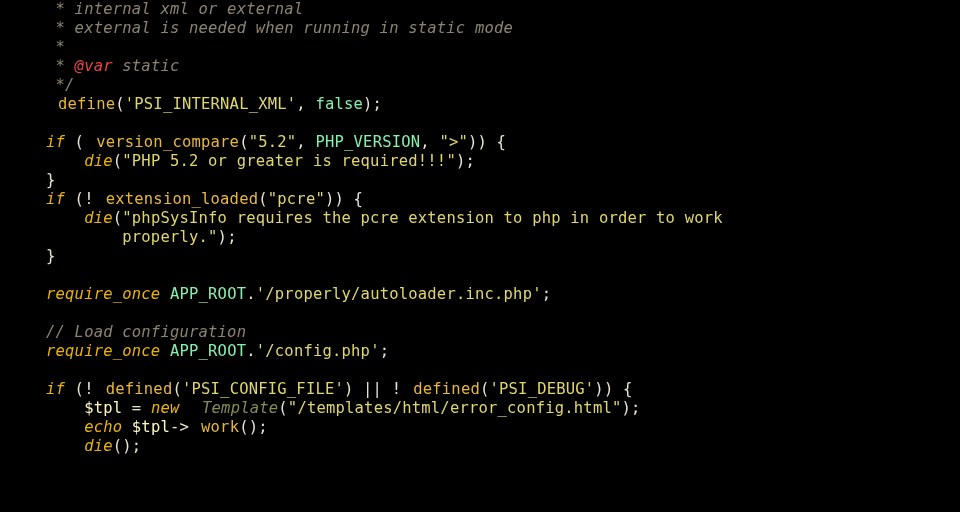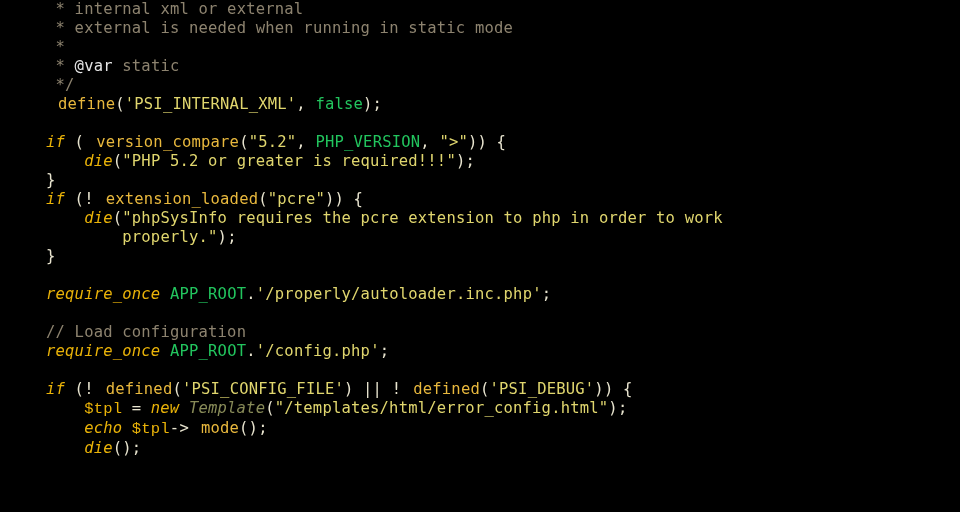--- a/index.html
+++ b/index.html
@@ -18,29 +18,29 @@
     margin: 0;
     padding: 0;
     font-family: inherit;
     white-space: pre;
   }
   .code {
     padding-left: 46px;
     padding-top: 0px;
     letter-spacing: 0.2px;
   }
-  .comment   { color: #8d836f; }
+  .comment   { color: #8d836f; font-style: italic; }
   .keyword   { color: #eab308; font-style: italic; }
   .func      { color: #e8b83d; margin-left: 12px; }
   .string    { color: #e0d66e; margin-top: 12px; }
-  .const     { color: #22c55e; }
-  .var       { color: #eab308; font-family: Liberation Mono, monospace; }
-  .type      { color: #888b58; font-style: italic; }
+  .const     { color: #86efac; }
+  .var       { color: #fef9c3; }
+  .type      { color: #888b58; font-style: italic; margin-left: 13px; }
   .punc      { color: #e8e4cf; }
-  .tag       { color: #e5e5e5; text-align: center; }
+  .tag       { color: #ef4444; text-align: center; }
 </style>
 </head>
 <body>
 
 <pre class="code"><span class="comment"> * internal xml or external</span>
 <span class="comment"> * external is needed when running in static mode</span>
 <span class="comment"> *</span>
 <span class="comment"><span> * </span><span class="tag">@var</span><span> static</span></span>
 <span class="comment"> */</span>
 <span><span class="func">define</span><span class="punc">(</span><span class="string">'PSI_INTERNAL_XML'</span><span class="punc">, </span><span class="const">false</span><span class="punc">);</span></span>
@@ -53,14 +53,14 @@
 <span>        <span class="string">properly."</span><span class="punc">);</span></span>
 <span class="punc">}</span>
 
 <span><span class="keyword">require_once</span> <span class="const">APP_ROOT</span><span class="punc">.</span><span class="string">'/properly/autoloader.inc.php'</span><span class="punc">;</span></span>
 
 <span class="comment">// Load configuration</span>
 <span><span class="keyword">require_once</span> <span class="const">APP_ROOT</span><span class="punc">.</span><span class="string">'/config.php'</span><span class="punc">;</span></span>
 
 <span><span class="keyword">if</span><span class="punc"> (!</span><span class="func">defined</span><span class="punc">(</span><span class="string">'PSI_CONFIG_FILE'</span><span class="punc">) || !</span><span class="func">defined</span><span class="punc">(</span><span class="string">'PSI_DEBUG'</span><span class="punc">)) {</span></span>
 <span>    <span class="var">$tpl</span><span class="punc"> = </span><span class="keyword">new</span> <span class="type">Template</span><span class="punc">(</span><span class="string">"/templates/html/error_config.html"</span><span class="punc">);</span></span>
-<span>    <span class="keyword">echo</span> <span class="var">$tpl</span><span class="punc">-&gt;</span><span class="func">mode</span><span class="punc">();</span></span>
+<span>    <span class="keyword">echo</span> <span class="var">$tpl</span><span class="punc">-&gt;</span><span class="func">work</span><span class="punc">();</span></span>
 <span>    <span class="keyword">die</span><span class="punc">();</span></span></pre>
 
 </body></html>

